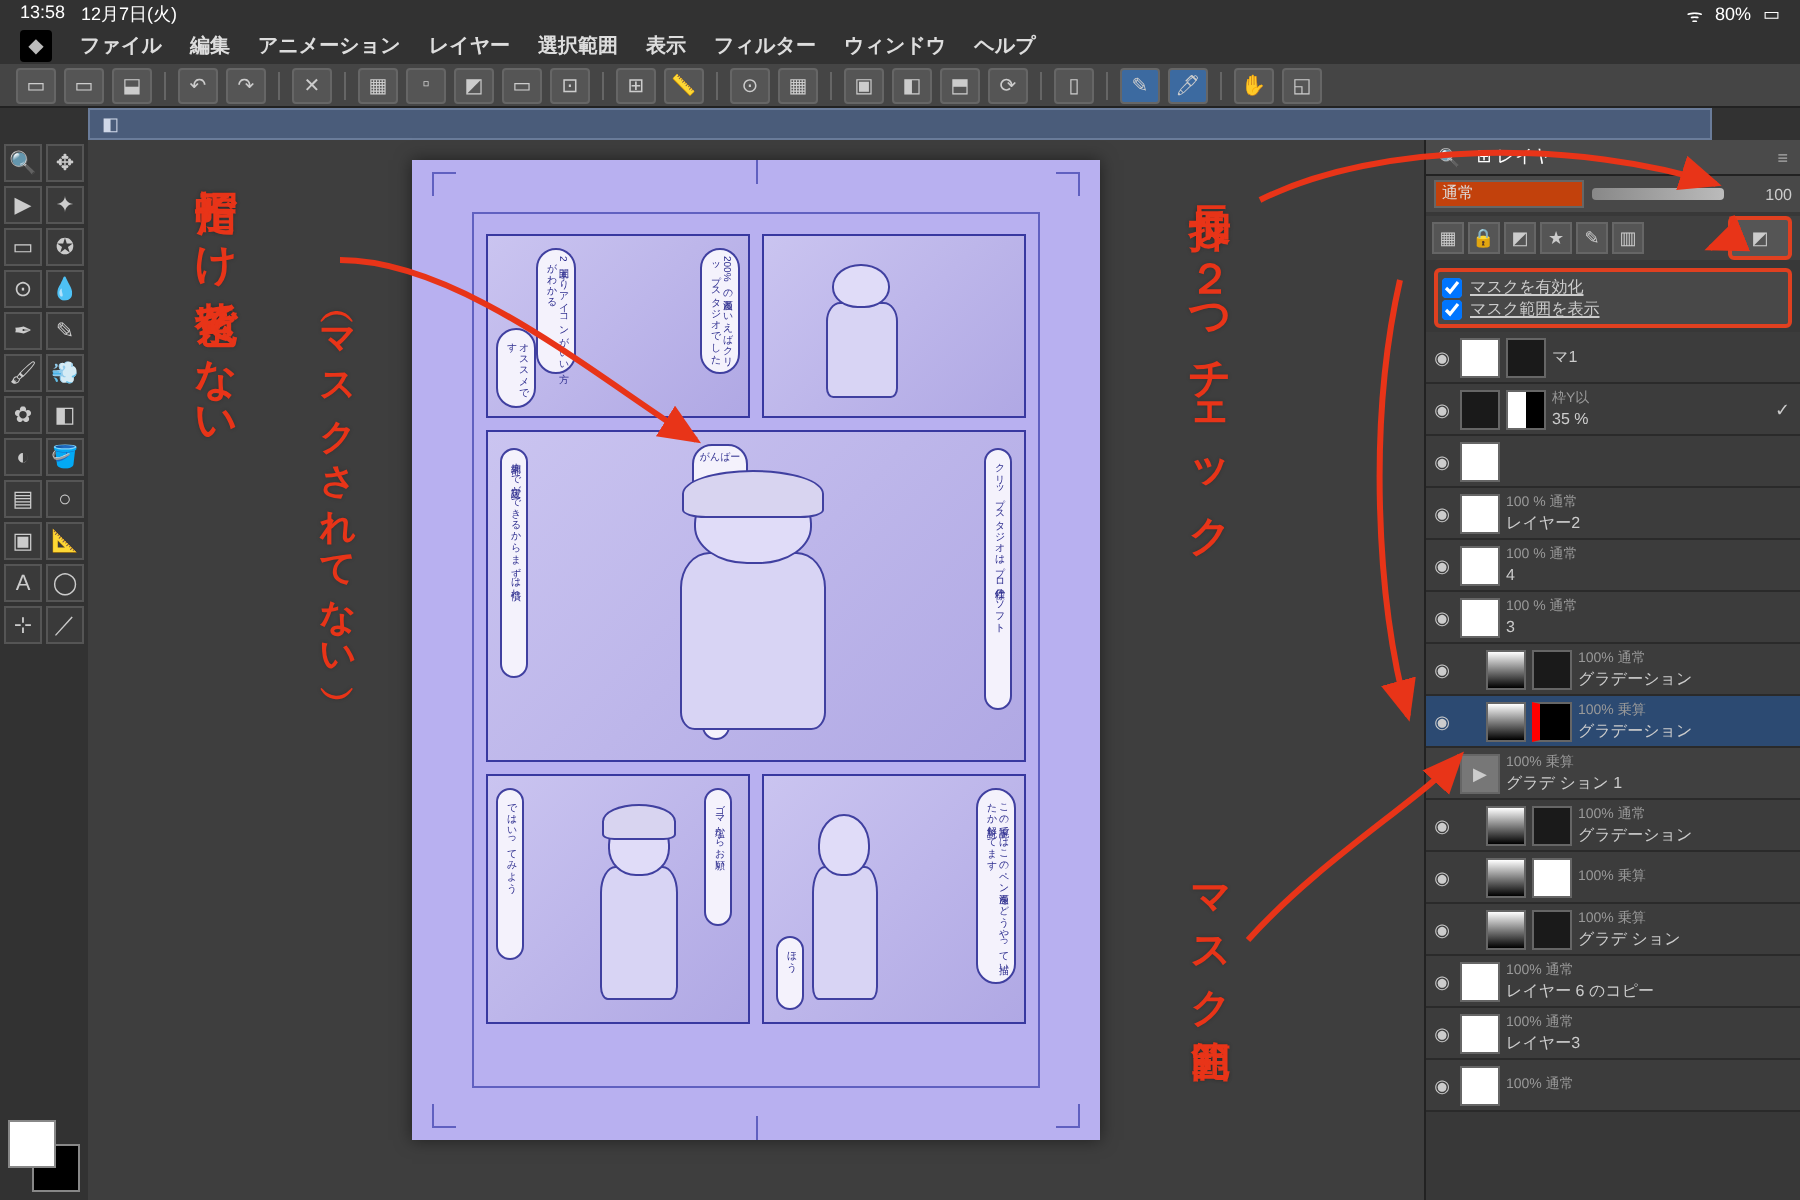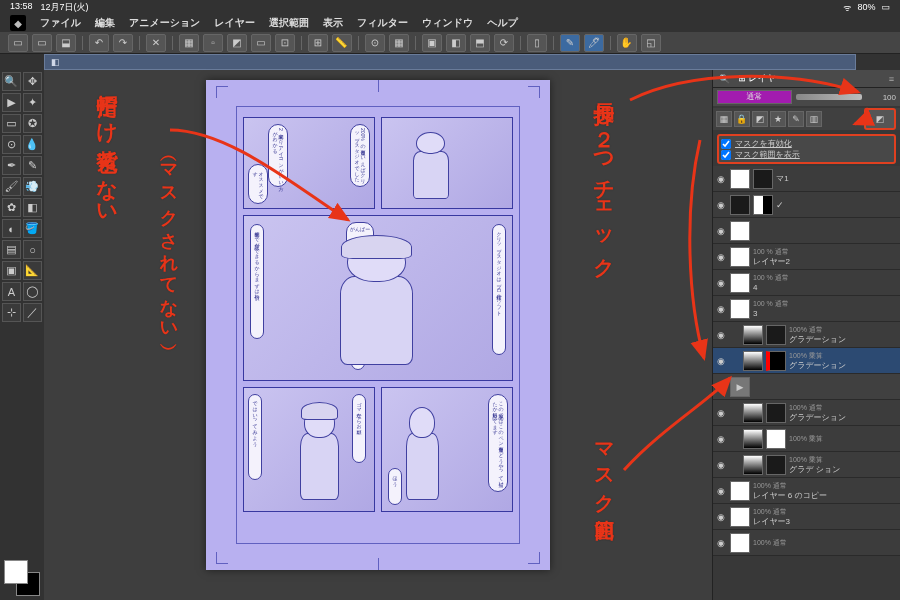--- a/index.html
+++ b/index.html
@@ -216,25 +216,24 @@
   
   .opacity-row {
     display: flex; align-items: center;
     background: #484848;
     padding: 2px 4px;
     gap: 4px;
   }
   .blend-select {
     flex: 1;
     height: 14px;
-    background: #a21caf;
+    background: #c2410c;
     border: 1px solid #666;
     font-size: 8px; color: #ddd;
     padding: 0 3px;
-    text-align: center;
   }
   .opacity-slider {
     flex: 1;
     height: 6px;
     background: linear-gradient(90deg,#888,#bbb);
     border-radius: 2px;
   }
   .opacity-val { width: 30px; text-align: right; font-size: 8px;}
   
   .layer-icons-row {
@@ -548,20 +547,24 @@
           <div class="thumb dark"></div>
           <div class="ly-info">
              <div class="ly-meta"></div>
              <div class="ly-name">マ1</div>
            </div>
         </div>
         <div class="layer-item">
           <div class="vis">◉</div>
           <div class="thumb dark"></div>
           <div class="thumb split"></div>
+          <div class="ly-info">
+             <div class="ly-meta">枠Y以</div>
+             <div class="ly-name">35 %</div>
+           </div>
           <span style="margin-right:3px;">✓</span>
         </div>
         <div class="layer-item">
           <div class="vis">◉</div>
           <div class="thumb "></div>
         </div>
         <div class="layer-item">
           <div class="vis">◉</div>
           <div class="thumb "></div>
           <div class="ly-info">
@@ -601,20 +604,24 @@
           <div class="thumb grad"></div>
           <div class="thumb mask"></div>
           <div class="ly-info">
              <div class="ly-meta">100% 乗算</div>
              <div class="ly-name">グラデーション</div>
            </div>
         </div>
         <div class="layer-item folder">
           <div class="vis">◉</div>
           <div class="thumb" style="background:#777;display:flex;align-items:center;justify-content:center;">▶</div>
+          <div class="ly-info">
+             <div class="ly-meta">100% 乗算</div>
+             <div class="ly-name">グラデ ション 1</div>
+           </div>
         </div>
         <div class="layer-item">
           <div class="vis">◉</div>
           <div class="indent"></div>
           <div class="thumb grad"></div>
           <div class="thumb dark"></div>
           <div class="ly-info">
              <div class="ly-meta">100% 通常</div>
              <div class="ly-name">グラデーション</div>
            </div>

